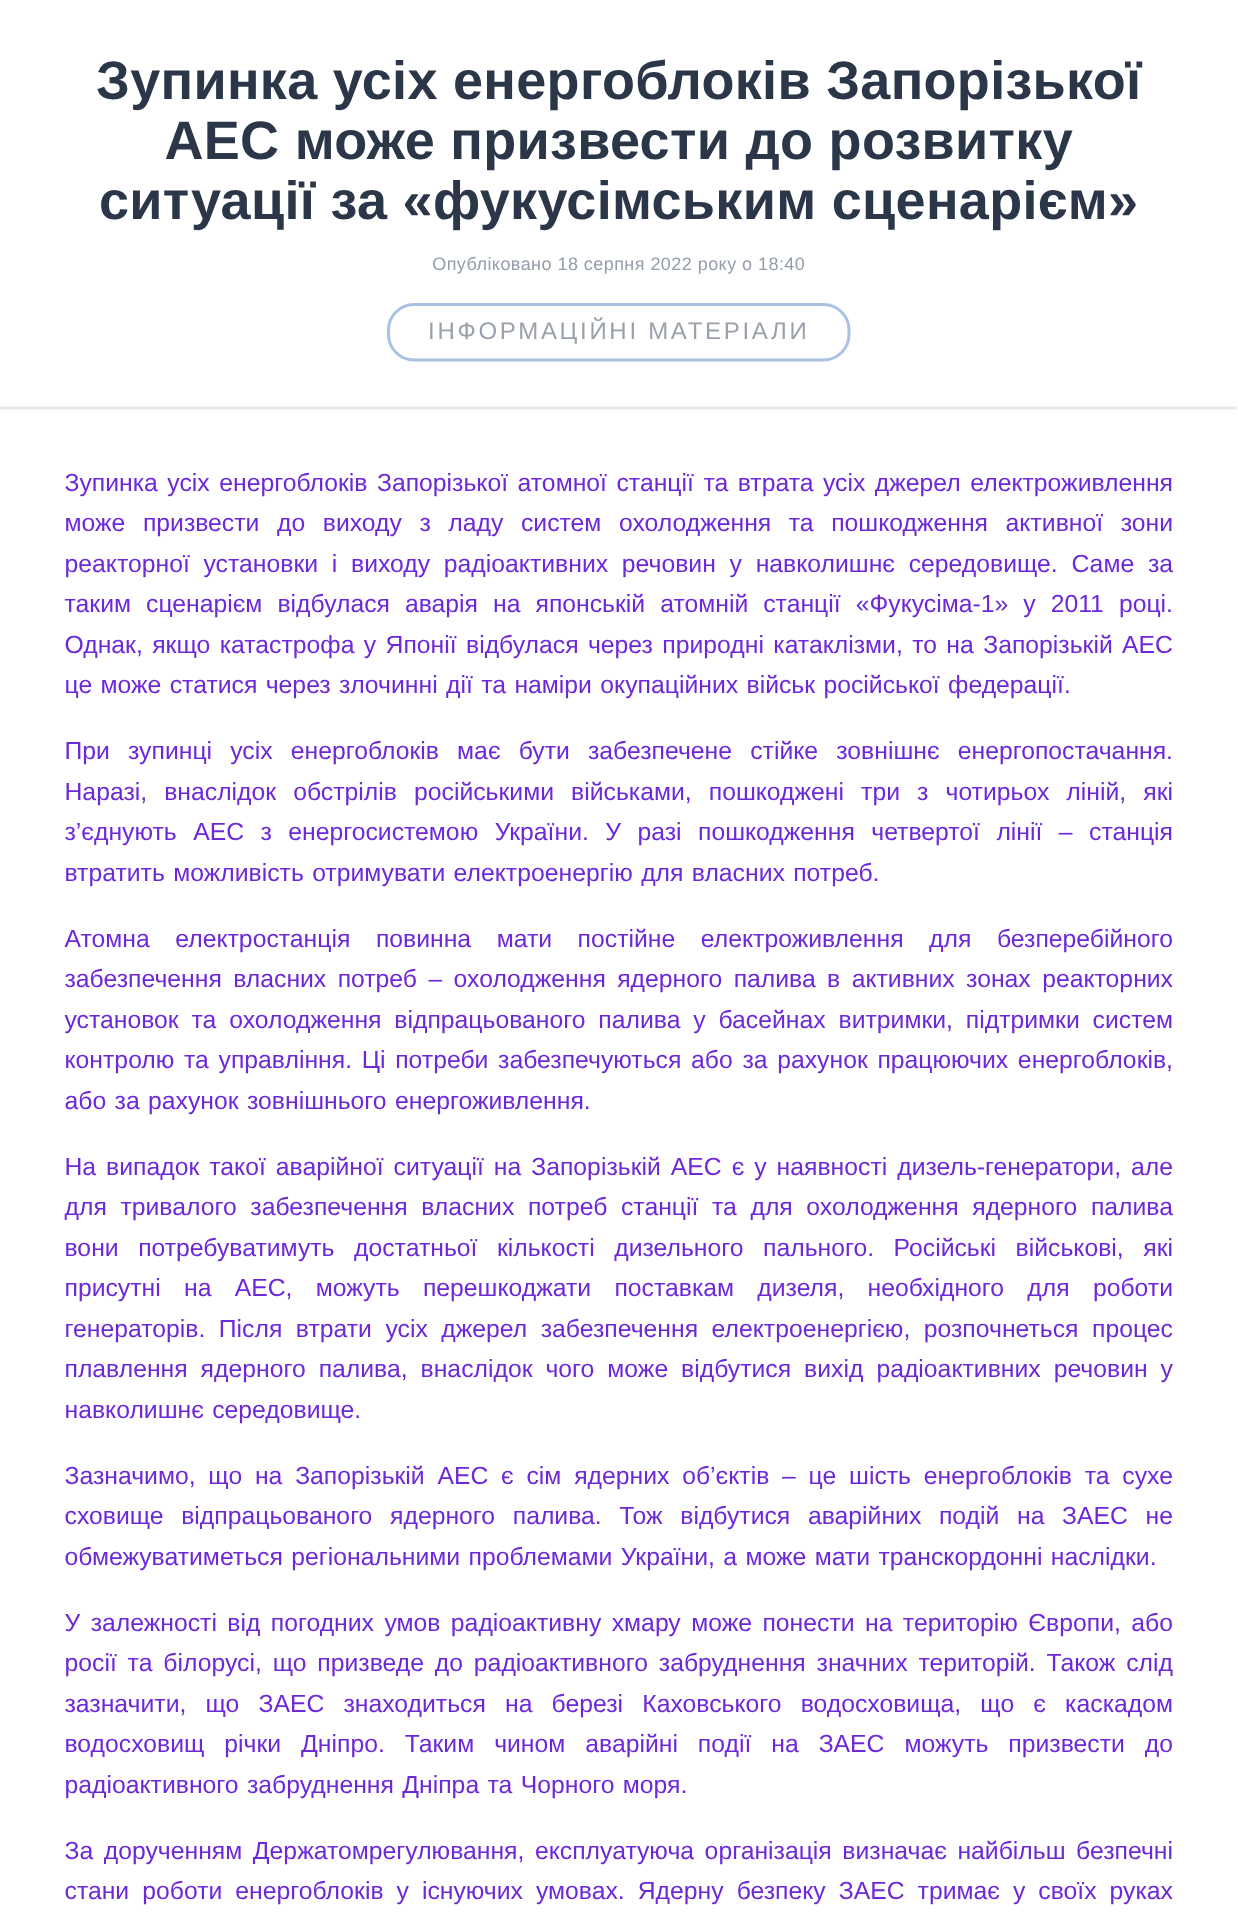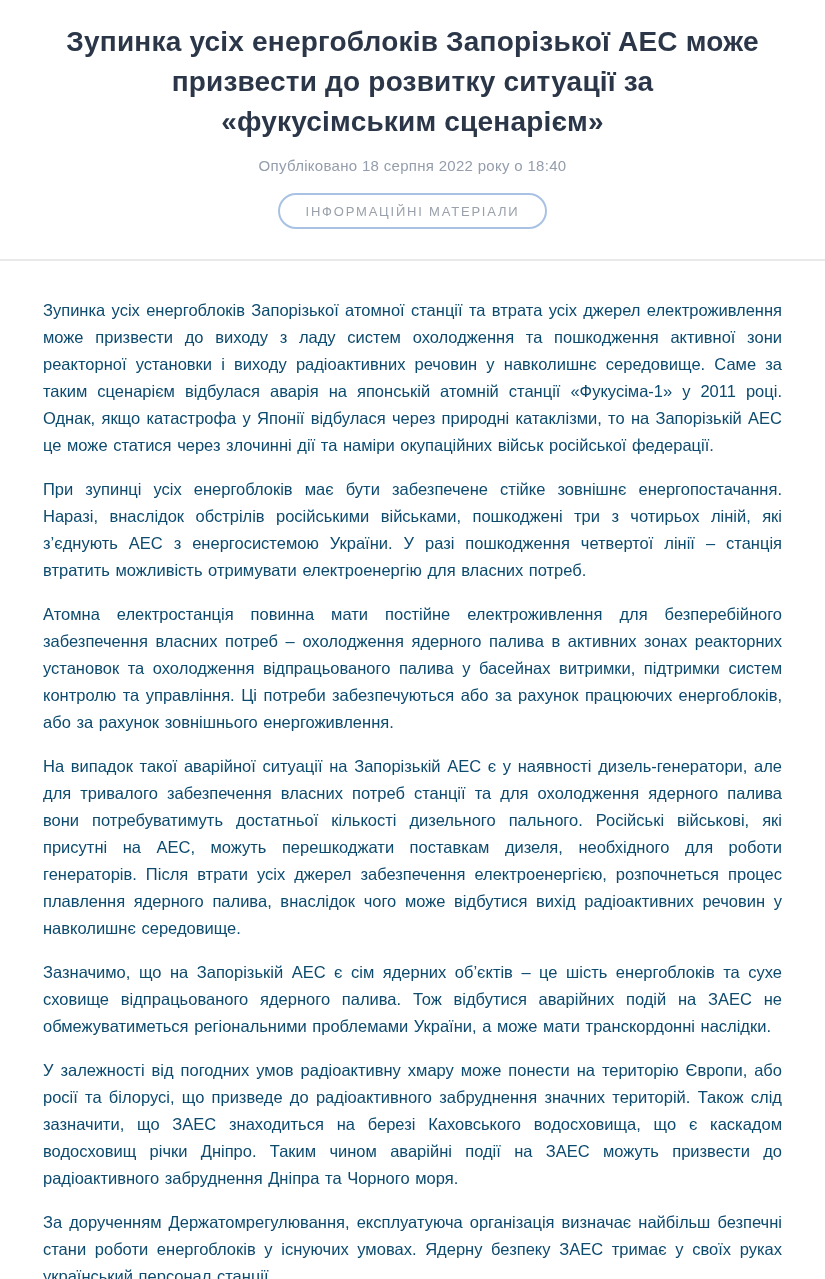--- a/index.html
+++ b/index.html
@@ -12,64 +12,64 @@
     width: 825px;
     height: 1279px;
     background: #ffffff;
     overflow: hidden;
   }
   .article-header {
     padding-top: 22px;
     text-align: center;
   }
   .article-title {
-    margin: 0 auto;
+    margin: 12px auto;
     max-width: 700px;
-    font-size: 28px;
+    font-size: 36px;
     line-height: 40px;
     font-weight: 600;
     letter-spacing: 0.2px;
     color: #2b3749;
     text-align: center;
   }
   .publish-date {
     margin-top: 15px;
-    font-size: 15px;
+    font-size: 12px;
     color: #949dab;
     letter-spacing: 0.3px;
   }
   .category-badge {
     display: inline-block;
     margin-top: 19px;
     padding: 9px 25px 8px;
     border: 2px solid #a9c2e4;
     border-radius: 18px;
     background: transparent;
     color: #9aa1ab;
-    font-size: 13px;
+    font-size: 16px;
     font-weight: 500;
     letter-spacing: 1.8px;
     text-transform: uppercase;
     cursor: pointer;
     font-family: "Liberation Sans", sans-serif;
   }
   .header-divider {
     margin-top: 30px;
     border: none;
     border-top: 2px solid #e9e9e9;
     width: 100%;
   }
   .article-body {
     padding: 36px 43px 0 43px;
   }
   .article-body p {
     text-align: justify;
     font-size: 16.5px;
     line-height: 27px;
-    color: #0c4a6e;
+    color: #6d28d9;
     margin: 0 0 17px 0;
     word-spacing: 1px;
   }
   .article-body p:last-child { margin-bottom: 0; }
 </style>
 </head>
 <body>
 
 <div class="page">
 

